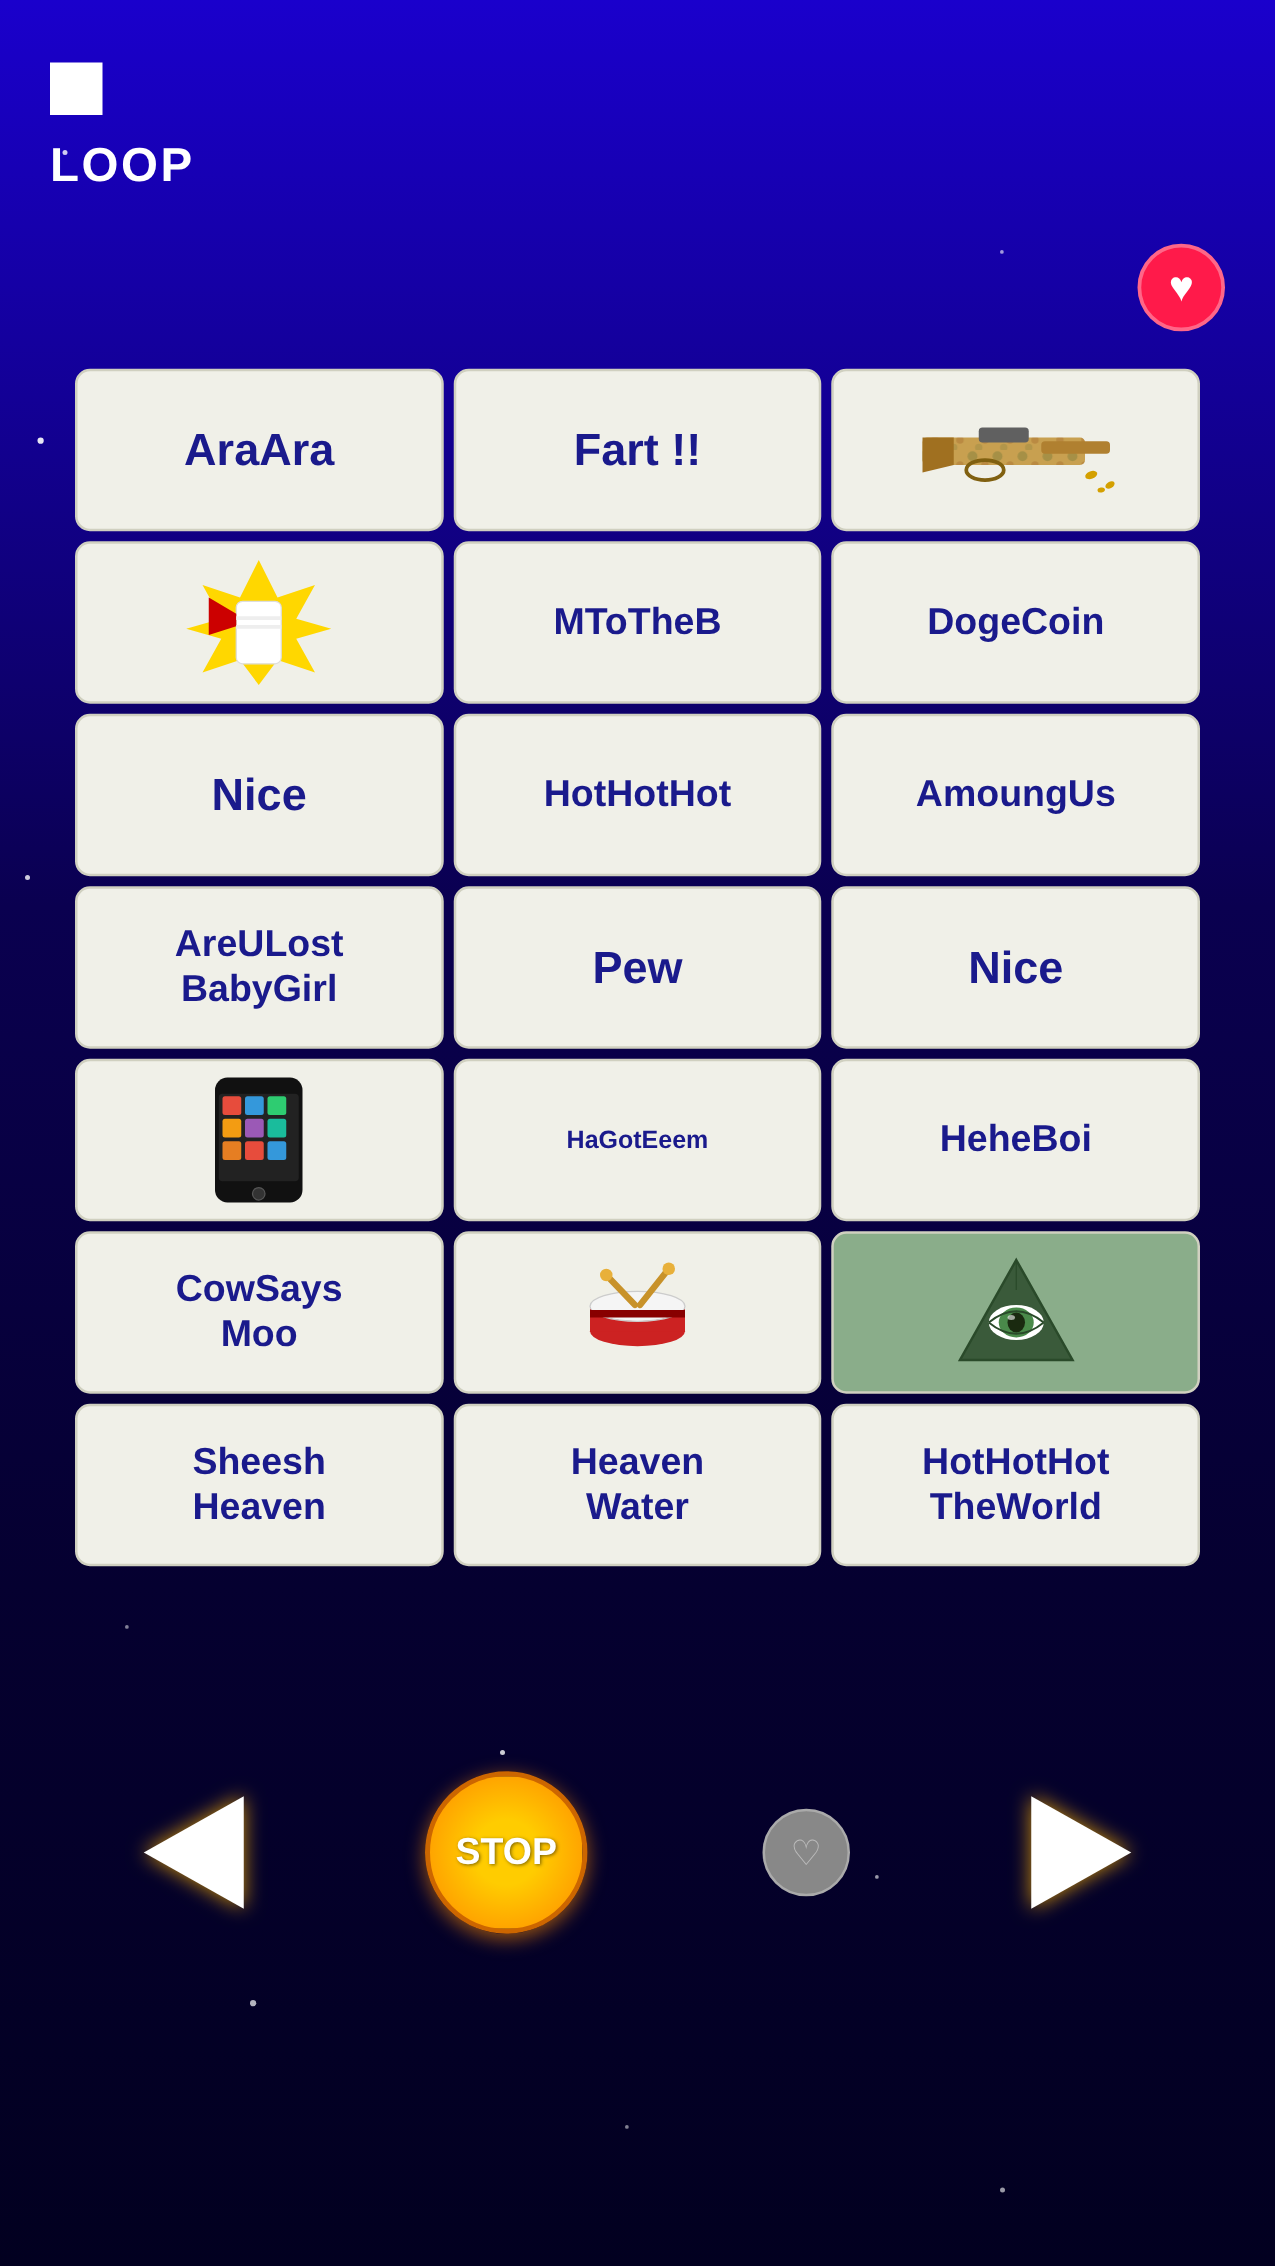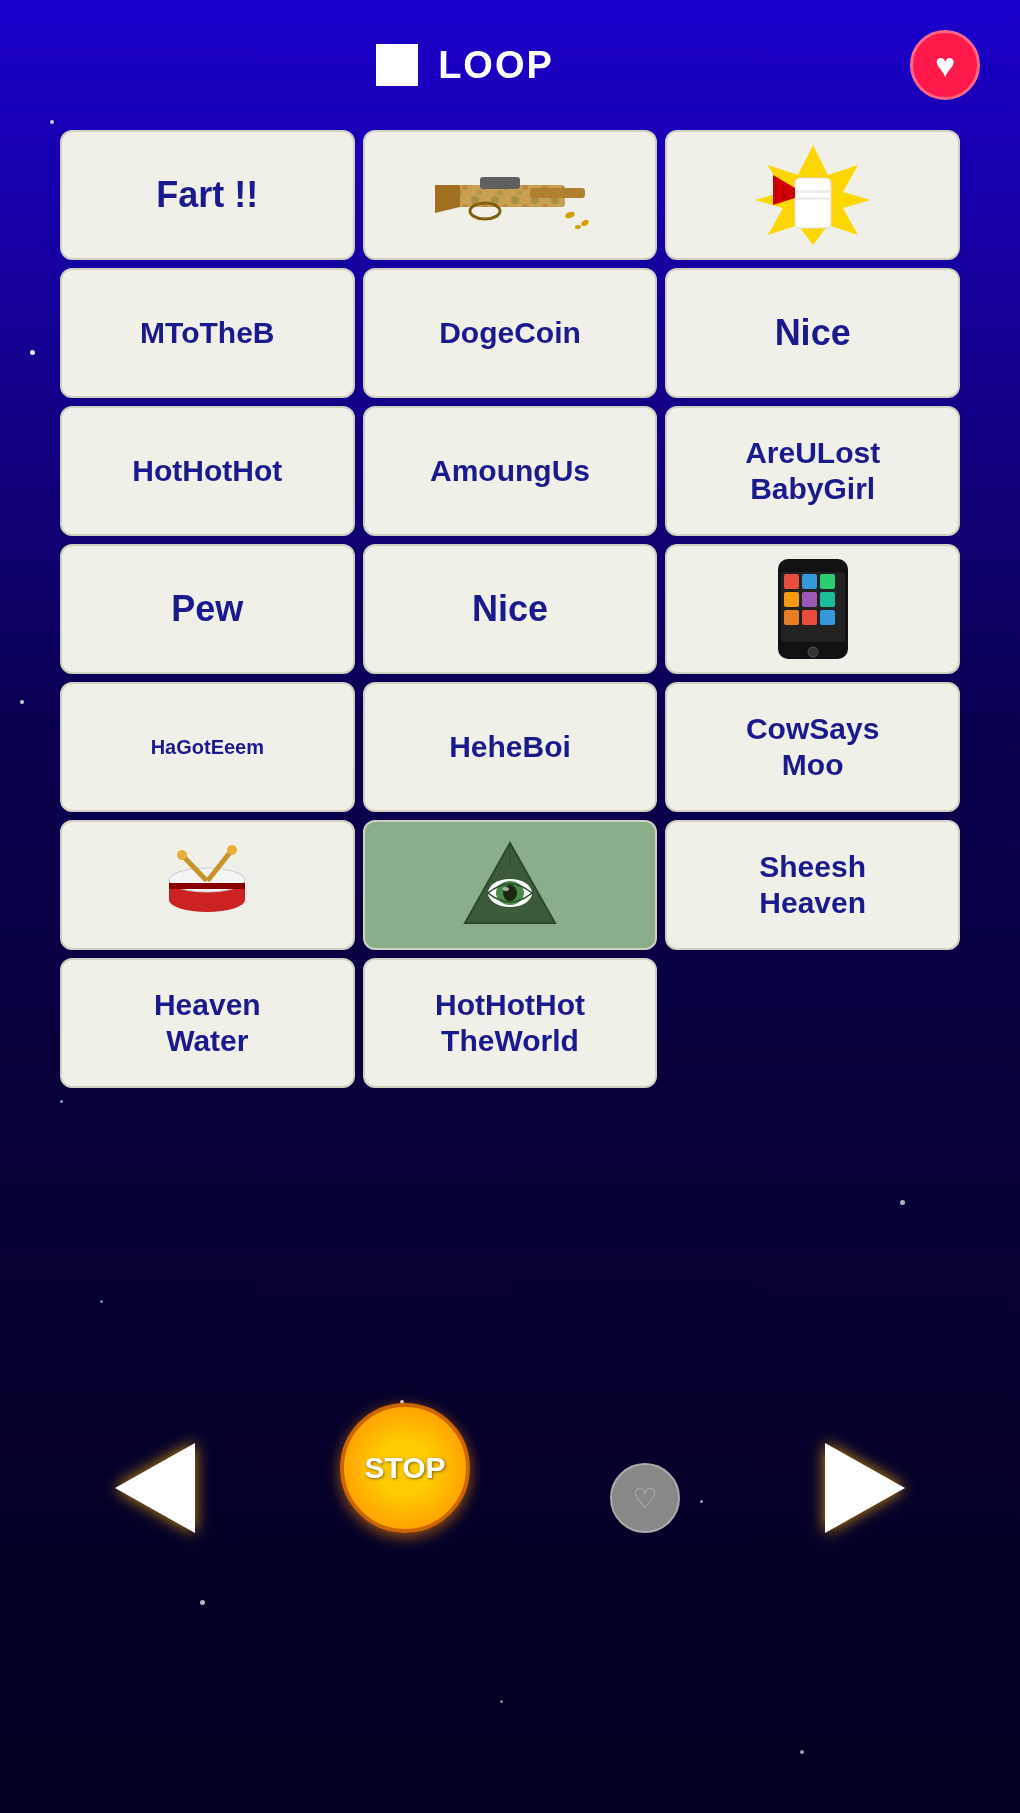--- a/index.html
+++ b/index.html
@@ -23,24 +23,24 @@
       position: absolute;
       background: white;
       border-radius: 50%;
     }
 
     
     .header {
       position: relative;
       z-index: 10;
       display: flex;
-      align-items: center;
       justify-content: center;
       padding: 30px 40px 20px;
       gap: 20px;
+      flex-direction: column;
     }
 
     .loop-checkbox {
       width: 42px;
       height: 42px;
       background: white;
       border: none;
       cursor: pointer;
       appearance: none;
       -webkit-appearance: none;
@@ -110,26 +110,26 @@
       background: #f0f0e8;
     }
 
     .cell-illuminati {
       background: #8aad8a;
     }
 
     
     .bottom-controls {
       position: absolute;
-      bottom: 280px;
+      bottom: 266px;
       left: 0;
       right: 0;
       z-index: 10;
       display: flex;
-      align-items: flex-end;
+      align-items: center;
       justify-content: space-around;
       padding: 0 40px;
     }
 
     .prev-btn {
       width: 90px;
       height: 90px;
       background: transparent;
       border: none;
       cursor: pointer;
@@ -226,20 +226,23 @@
   <div class="header-spacer"></div>
   <input type="checkbox" class="loop-checkbox" style="">
   <span class="loop-label">LOOP</span>
   <div class="header-spacer"></div>
   <button class="heart-btn">♥</button>
 </div>
 
 <div class="grid">
 
   <div class="cell">
+    <span class="cell-text large">AraAra</span>
+  </div>
+  <div class="cell">
     <span class="cell-text large">Fart !!</span>
   </div>
   <div class="cell cell-gun">
     <svg width="160" height="80" viewBox="0 0 160 80">
 
       <rect x="5" y="30" width="130" height="22" rx="4" fill="#c8a050"></rect>
       <rect x="5" y="30" width="130" height="22" rx="4" fill="url(#camo)" opacity="0.6"></rect>
 
       <rect x="100" y="33" width="55" height="10" rx="3" fill="#b08030"></rect>
 

